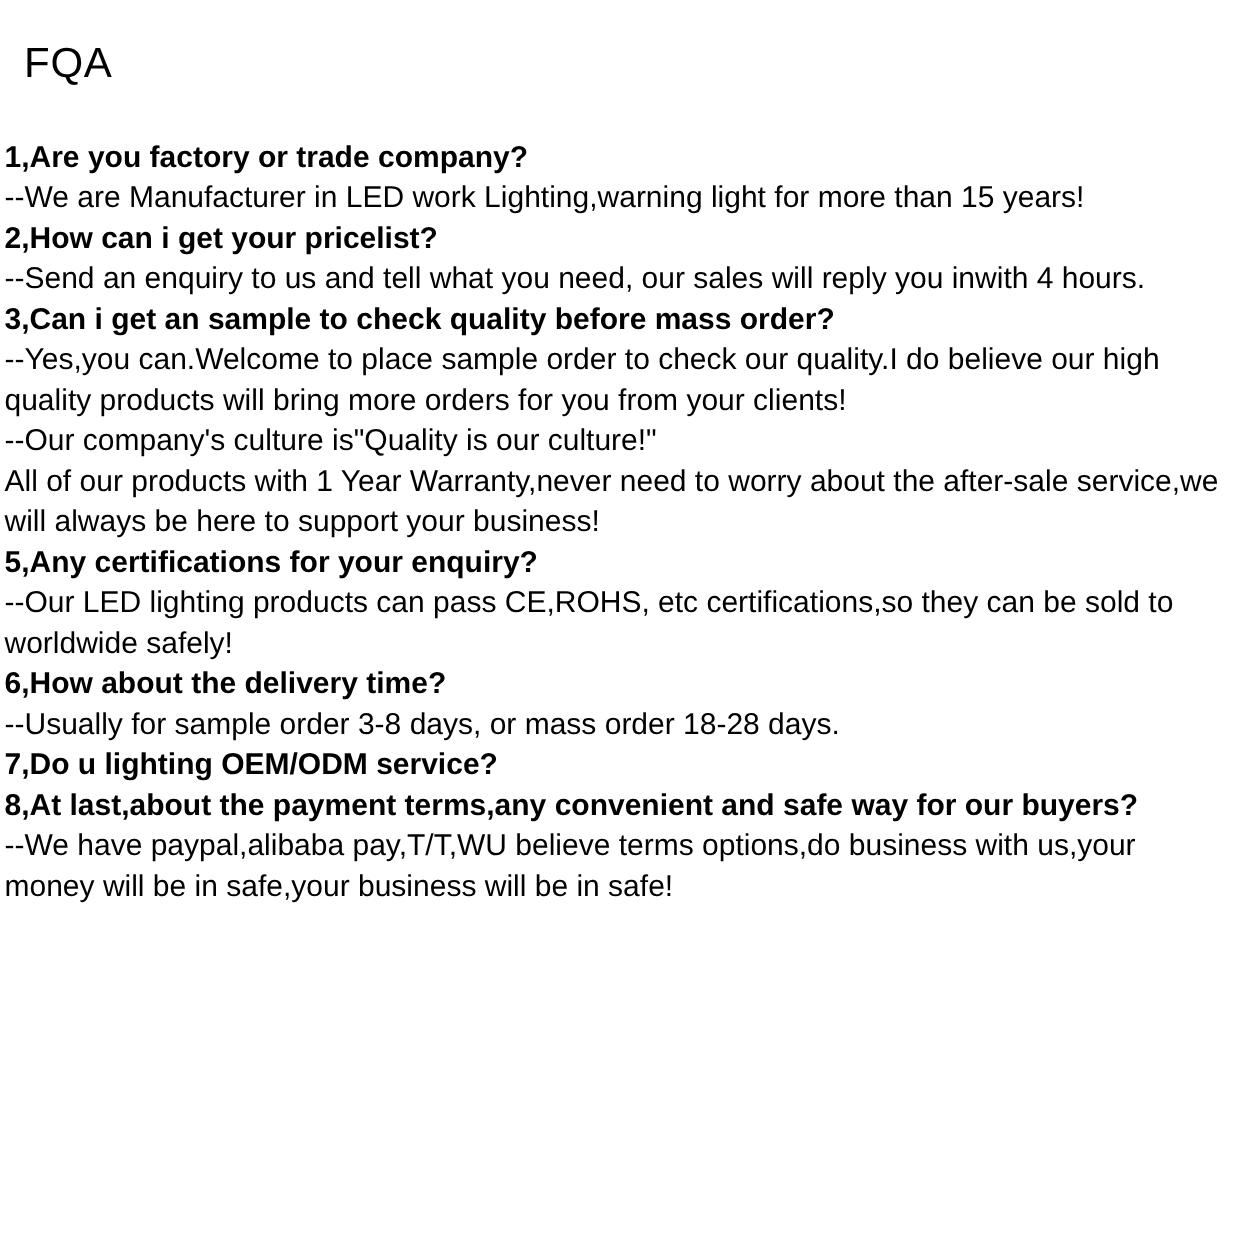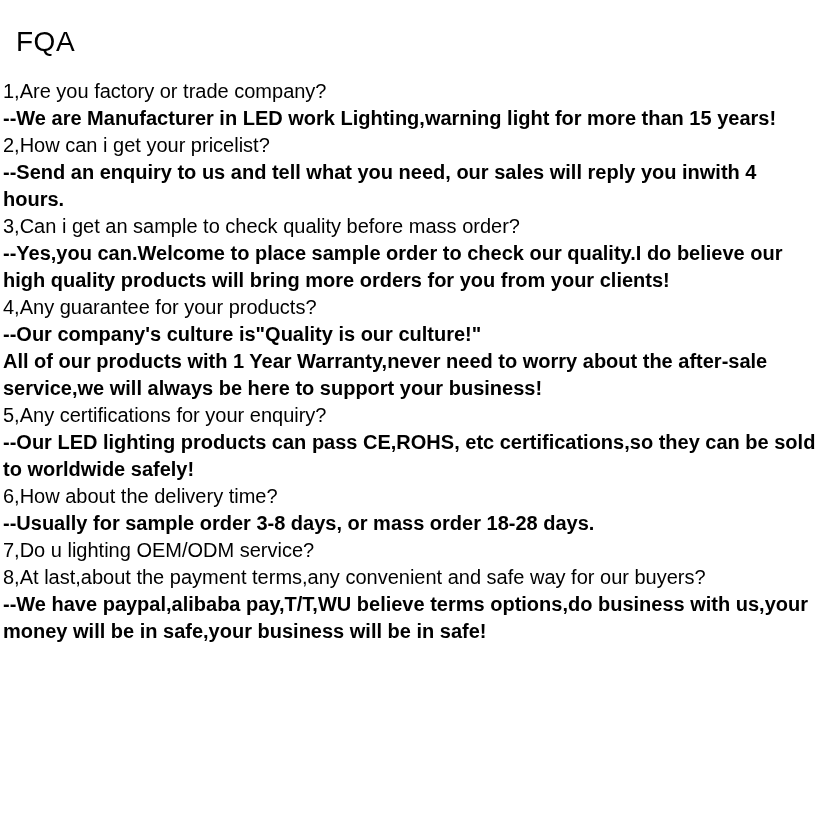--- a/index.html
+++ b/index.html
@@ -16,39 +16,39 @@
   }
   .page {
     padding: 26px 8px 0 3px;
     box-sizing: border-box;
     width: 829px;
   }
   .page-title {
     font-size: 28px;
     font-weight: 400;
     line-height: 32px;
-    margin: 0 0 20px 13px;
+    margin: 0 0 34px 13px;
     letter-spacing: 0.5px;
   }
   .faq {
     width: 818px;
     font-size: 20px;
     line-height: 27px;
   }
   .faq-item {
     margin: 0;
   }
   .question {
     margin: 0;
-    font-weight: normal;
+    font-weight: bold;
     white-space: pre-wrap;
   }
   .answer {
     margin: 0;
-    font-weight: 700;
+    font-weight: 400;
     white-space: pre-wrap;
   }
 </style>
 </head>
 <body>
 
 <div class="page">
   <h1 class="page-title">FQA</h1>
 
   <div class="faq">
@@ -58,21 +58,20 @@
     </div>
     <div class="faq-item">
       <p class="question">2,How can i get your pricelist?</p>
       <p class="answer">--Send an enquiry to us and tell what you need, our sales will reply you inwith 4 hours.</p>
     </div>
     <div class="faq-item">
       <p class="question">3,Can i get an sample to check quality before mass order?</p>
       <p class="answer">--Yes,you can.Welcome to place sample order to check our quality.I do believe our high quality products will bring more orders for you from your clients!</p>
     </div>
     <div class="faq-item">
-      <p class="question">4,Any guarantee for your products?</p>
       <p class="answer">--Our company's culture is"Quality is our culture!"
 All of our products with 1 Year Warranty,never need to worry about the after-sale service,we will always be here to support your business!</p>
     </div>
     <div class="faq-item">
       <p class="question">5,Any certifications for your enquiry?</p>
       <p class="answer">--Our LED lighting products can pass CE,ROHS, etc certifications,so they can be sold to worldwide safely!</p>
     </div>
     <div class="faq-item">
       <p class="question">6,How about the delivery time?</p>
       <p class="answer">--Usually for sample order 3-8 days, or mass order 18-28 days.</p>

